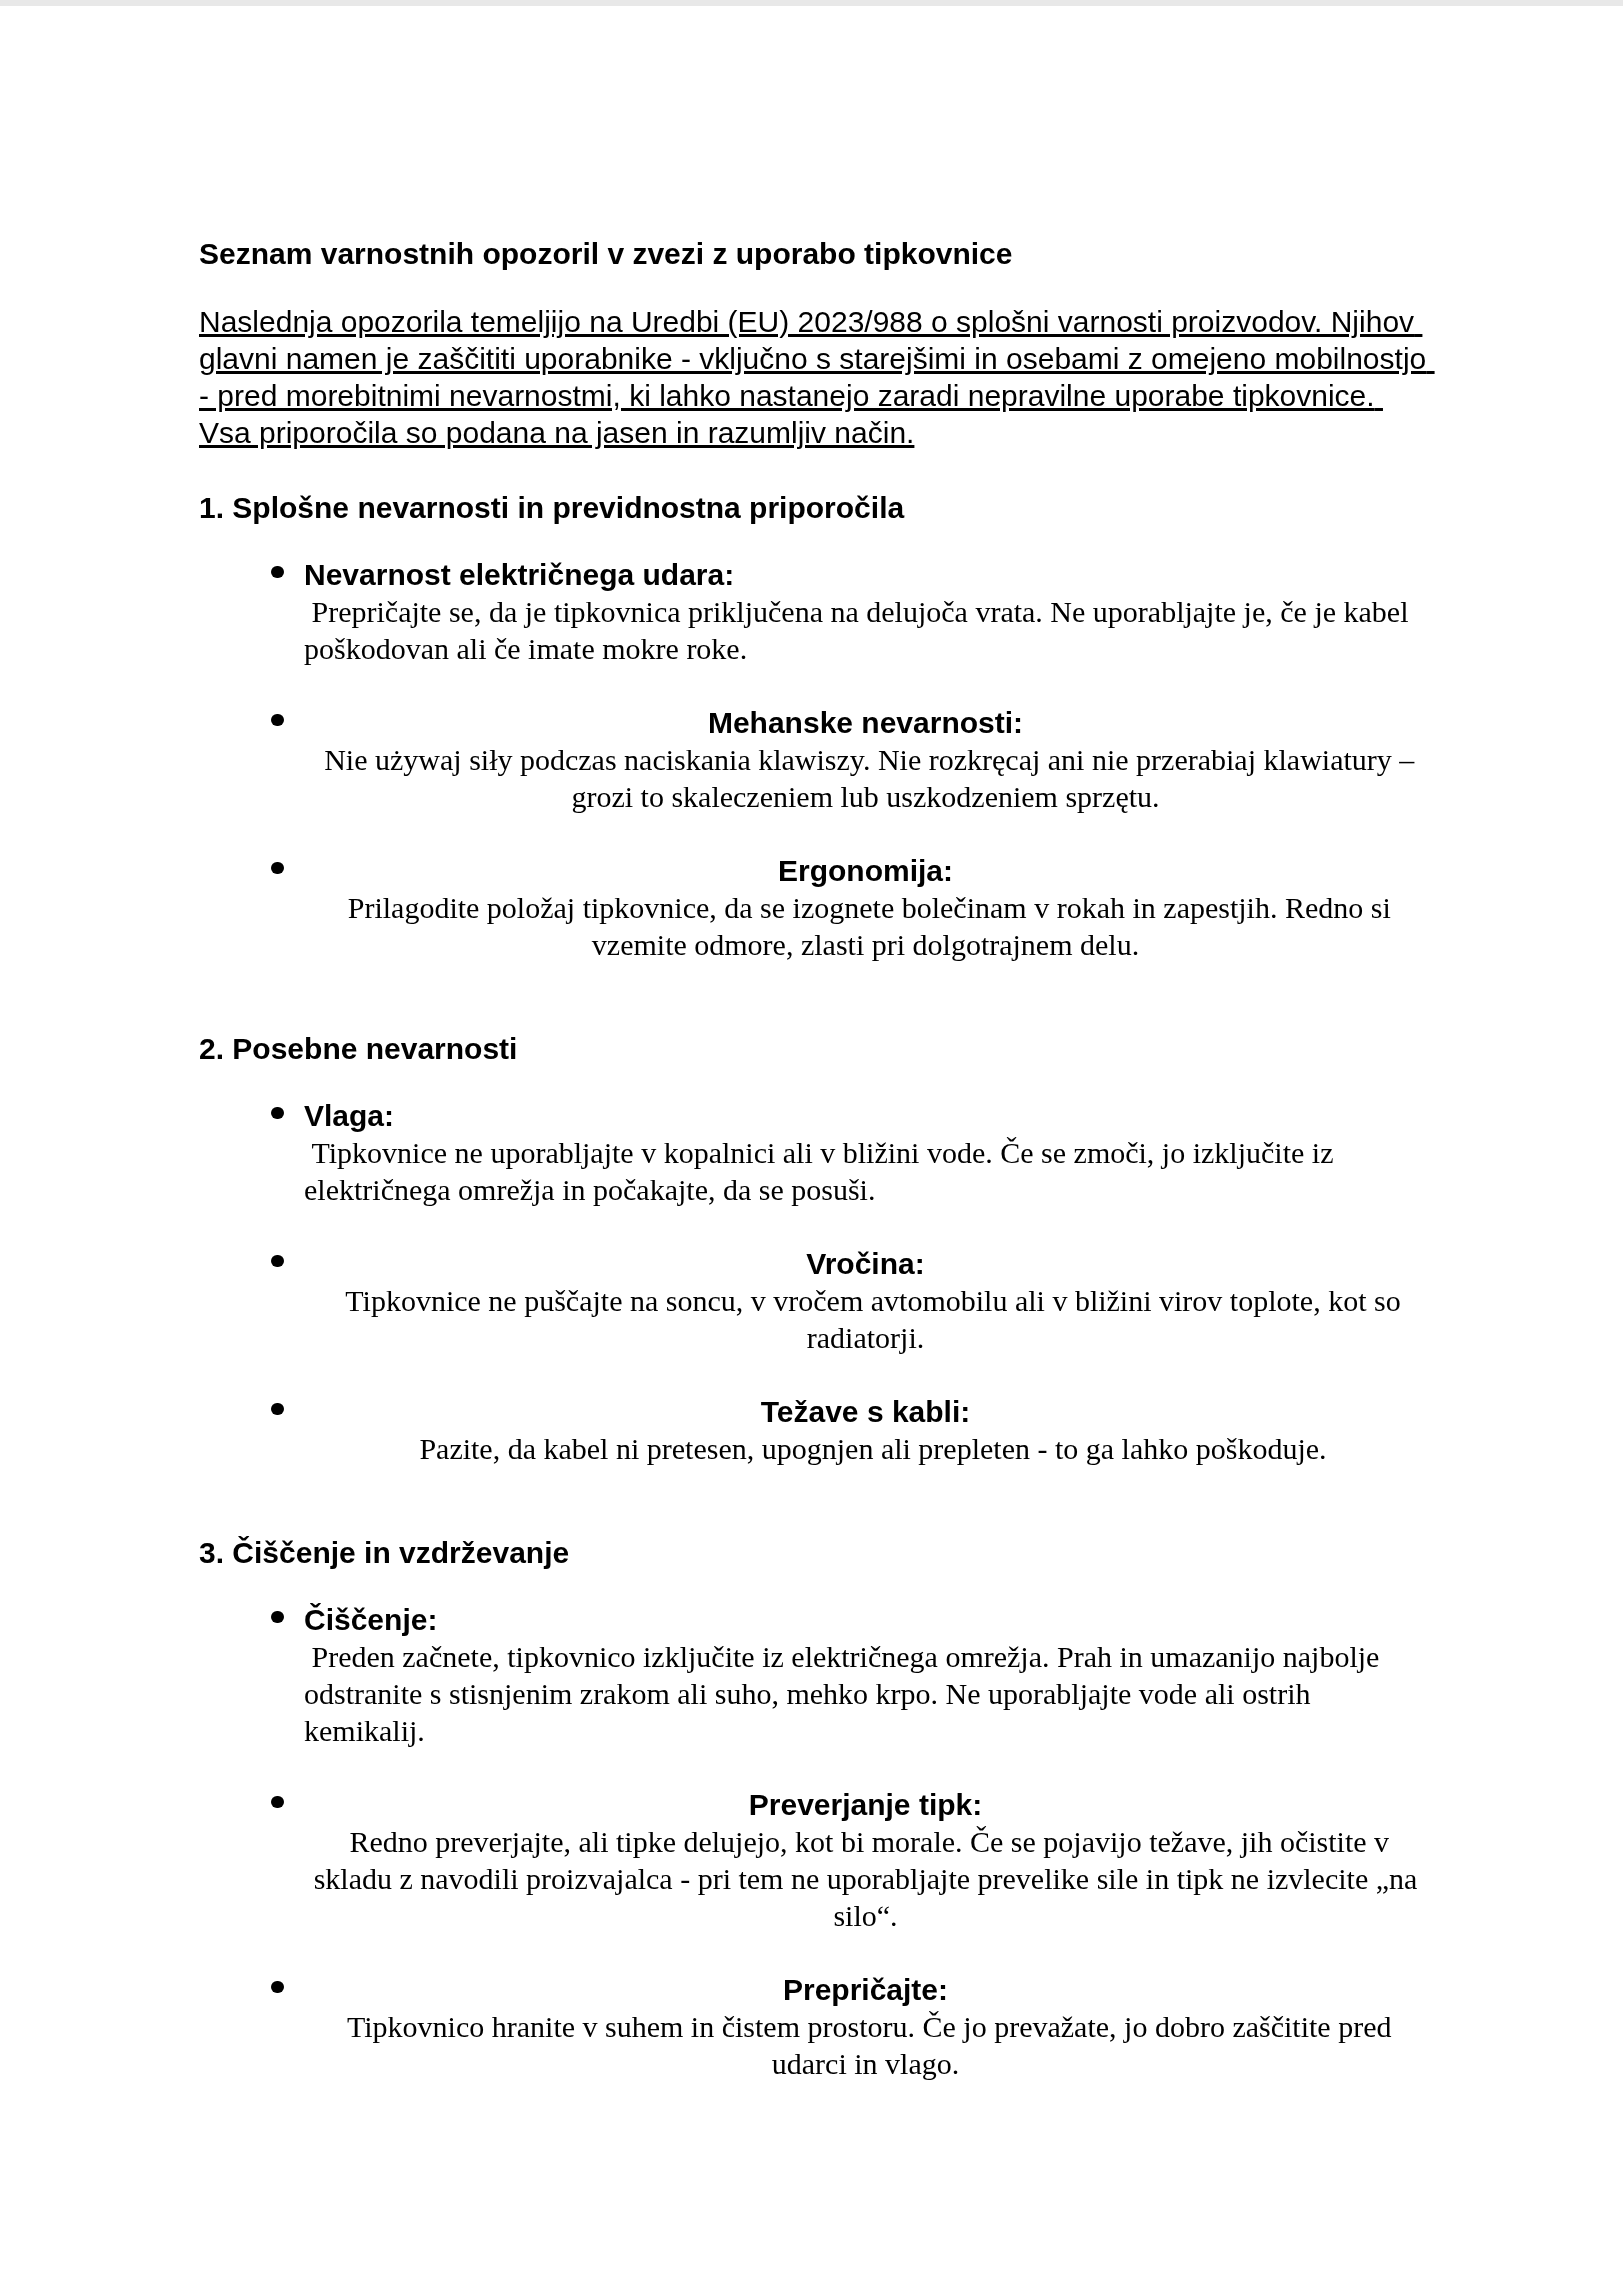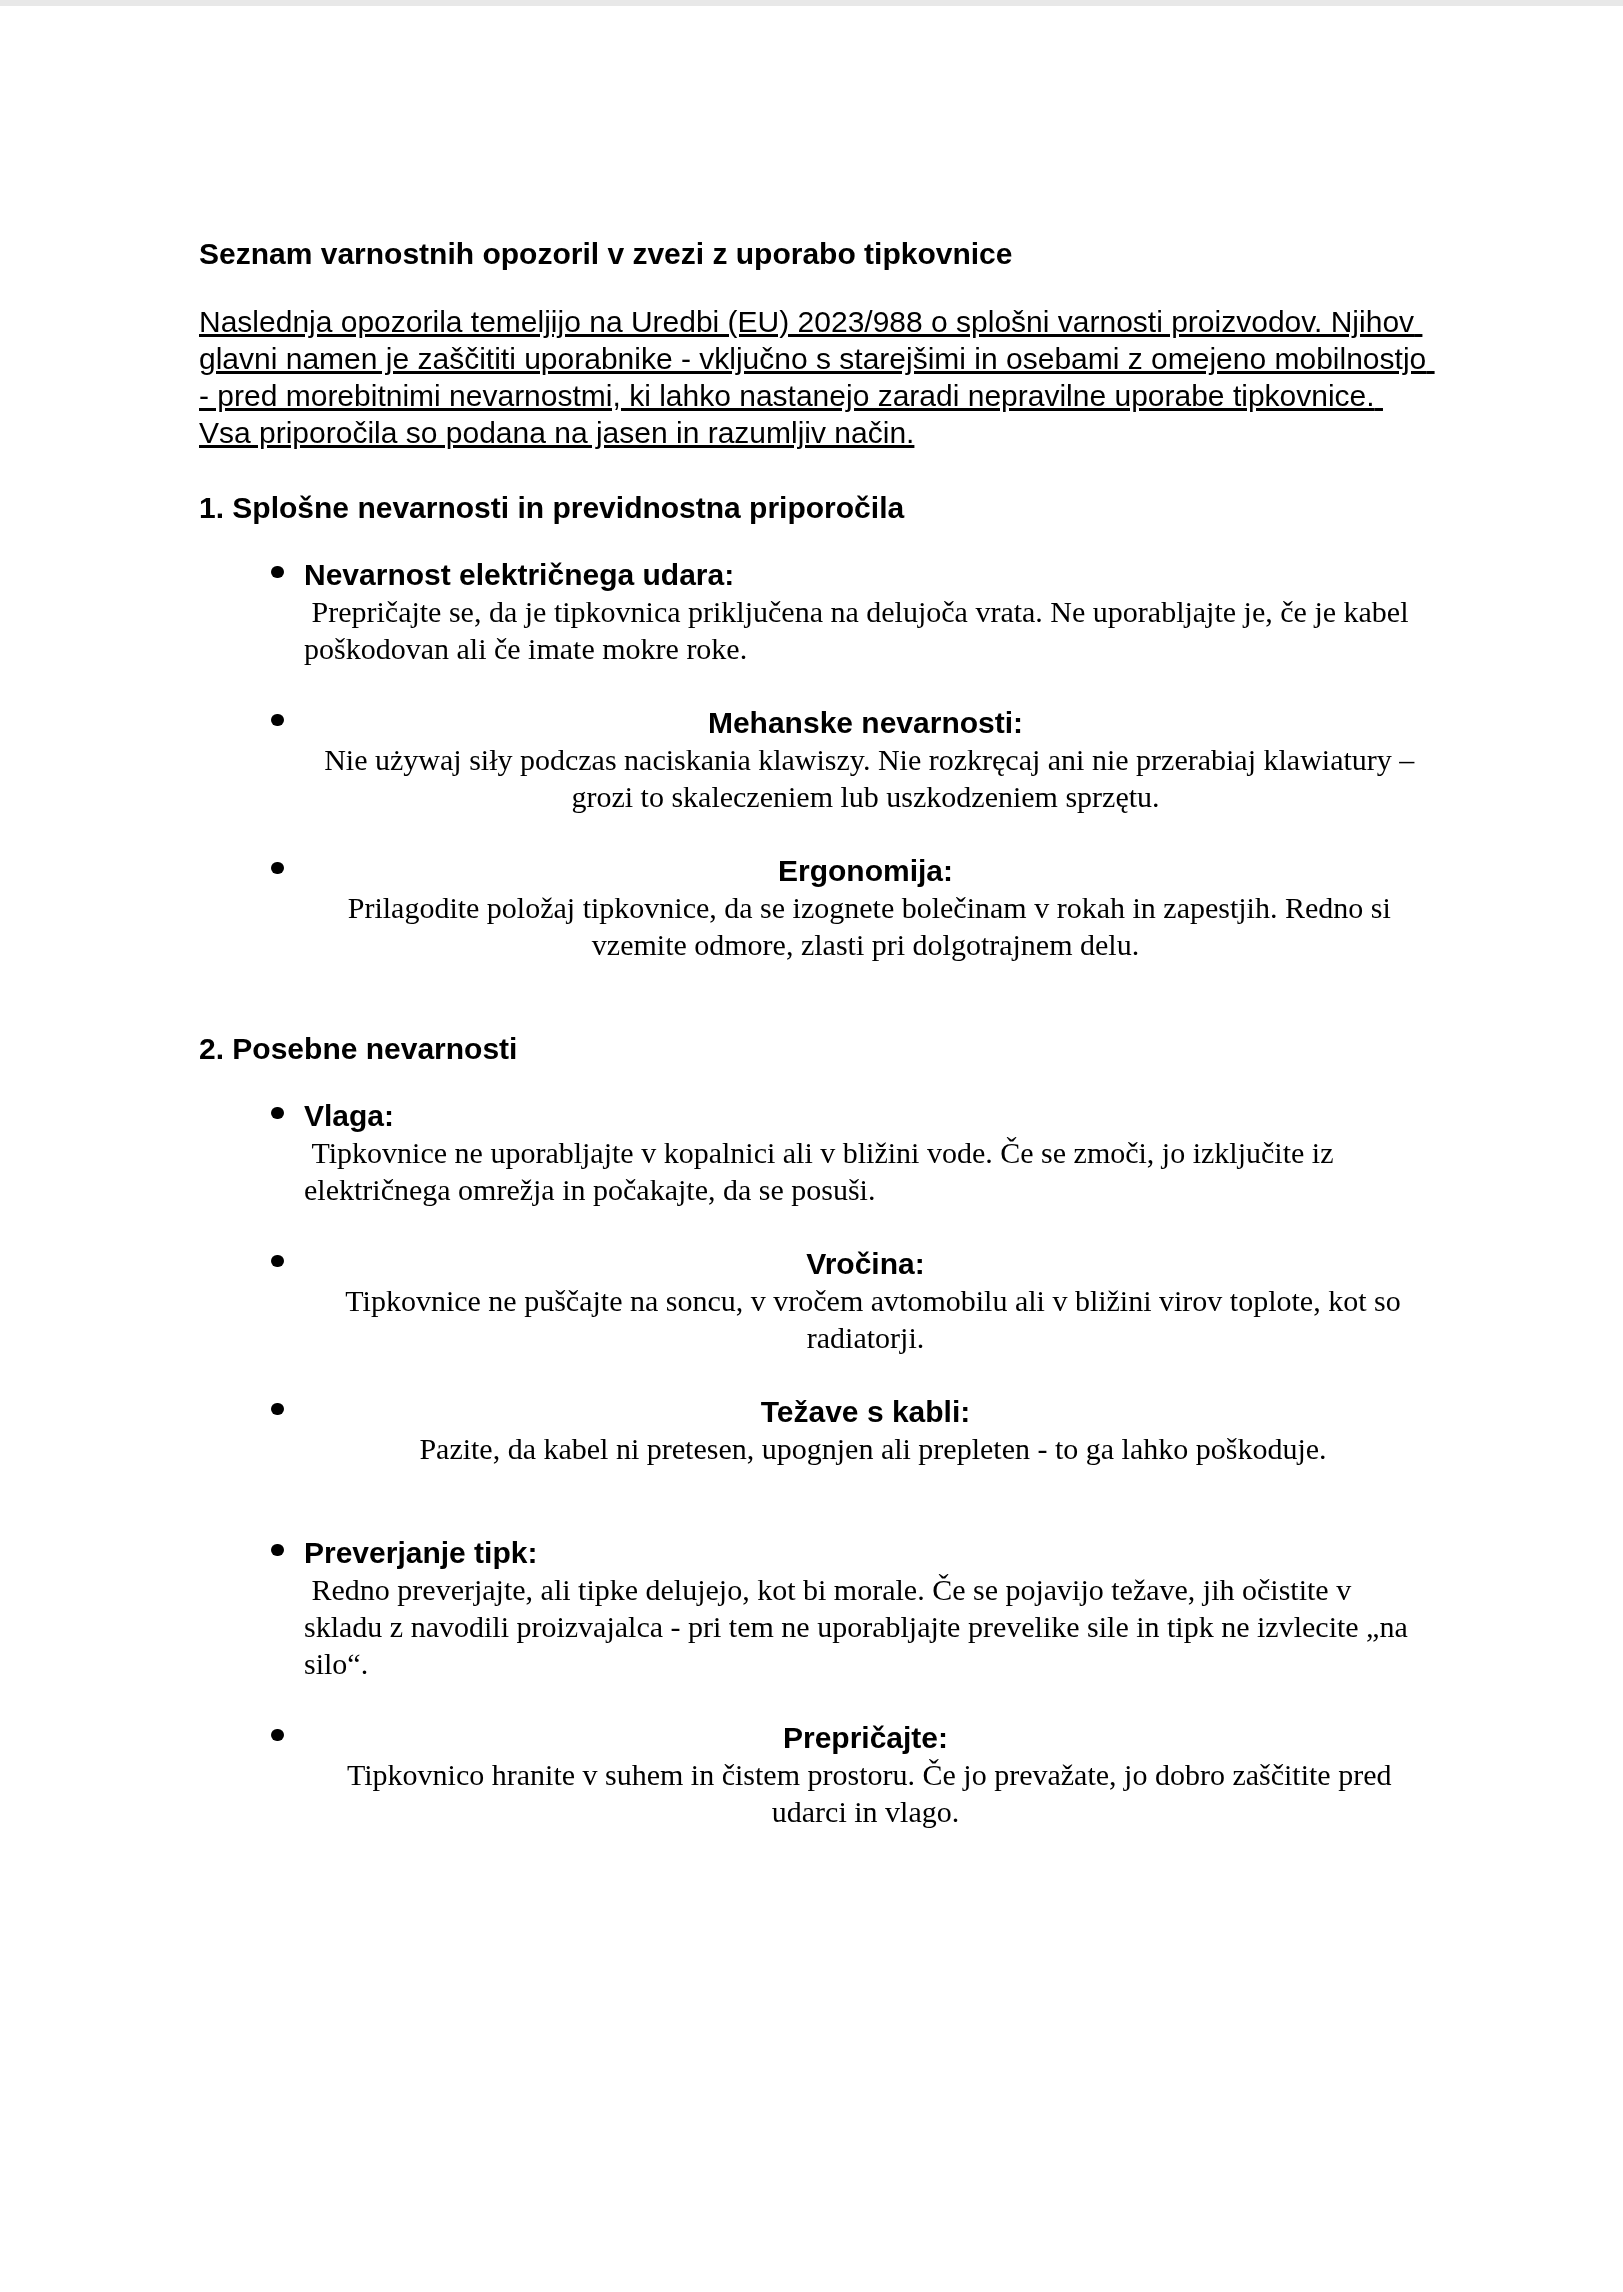--- a/index.html
+++ b/index.html
@@ -86,21 +86,27 @@
       </li>
       <li>
         <span class="marker"></span>
         <span class="item-label">Težave s kabli:</span><br>
         <span class="item-text">  Pazite, da kabel ni pretesen, upognjen ali prepleten - to ga lahko poškoduje.</span>
       </li>
     </ul>
   </div>
 
   <div class="section">
+    <h2 class="section-heading">3. Čiščenje in vzdrževanje</h2>
     <ul class="warning-list">
+      <li>
+        <span class="marker"></span>
+        <span class="item-label">Čiščenje:</span><br>
+        <span class="item-text"> Preden začnete, tipkovnico izključite iz električnega omrežja. Prah in umazanijo najbolje odstranite s stisnjenim zrakom ali suho, mehko krpo. Ne uporabljajte vode ali ostrih kemikalij.</span>
+      </li>
       <li>
         <span class="marker"></span>
         <span class="item-label">Preverjanje tipk:</span><br>
         <span class="item-text"> Redno preverjajte, ali tipke delujejo, kot bi morale. Če se pojavijo težave, jih očistite v skladu z navodili proizvajalca - pri tem ne uporabljajte prevelike sile in tipk ne izvlecite „na silo“.</span>
       </li>
       <li>
         <span class="marker"></span>
         <span class="item-label">Prepričajte:</span><br>
         <span class="item-text"> Tipkovnico hranite v suhem in čistem prostoru. Če jo prevažate, jo dobro zaščitite pred udarci in vlago.</span>
       </li>

